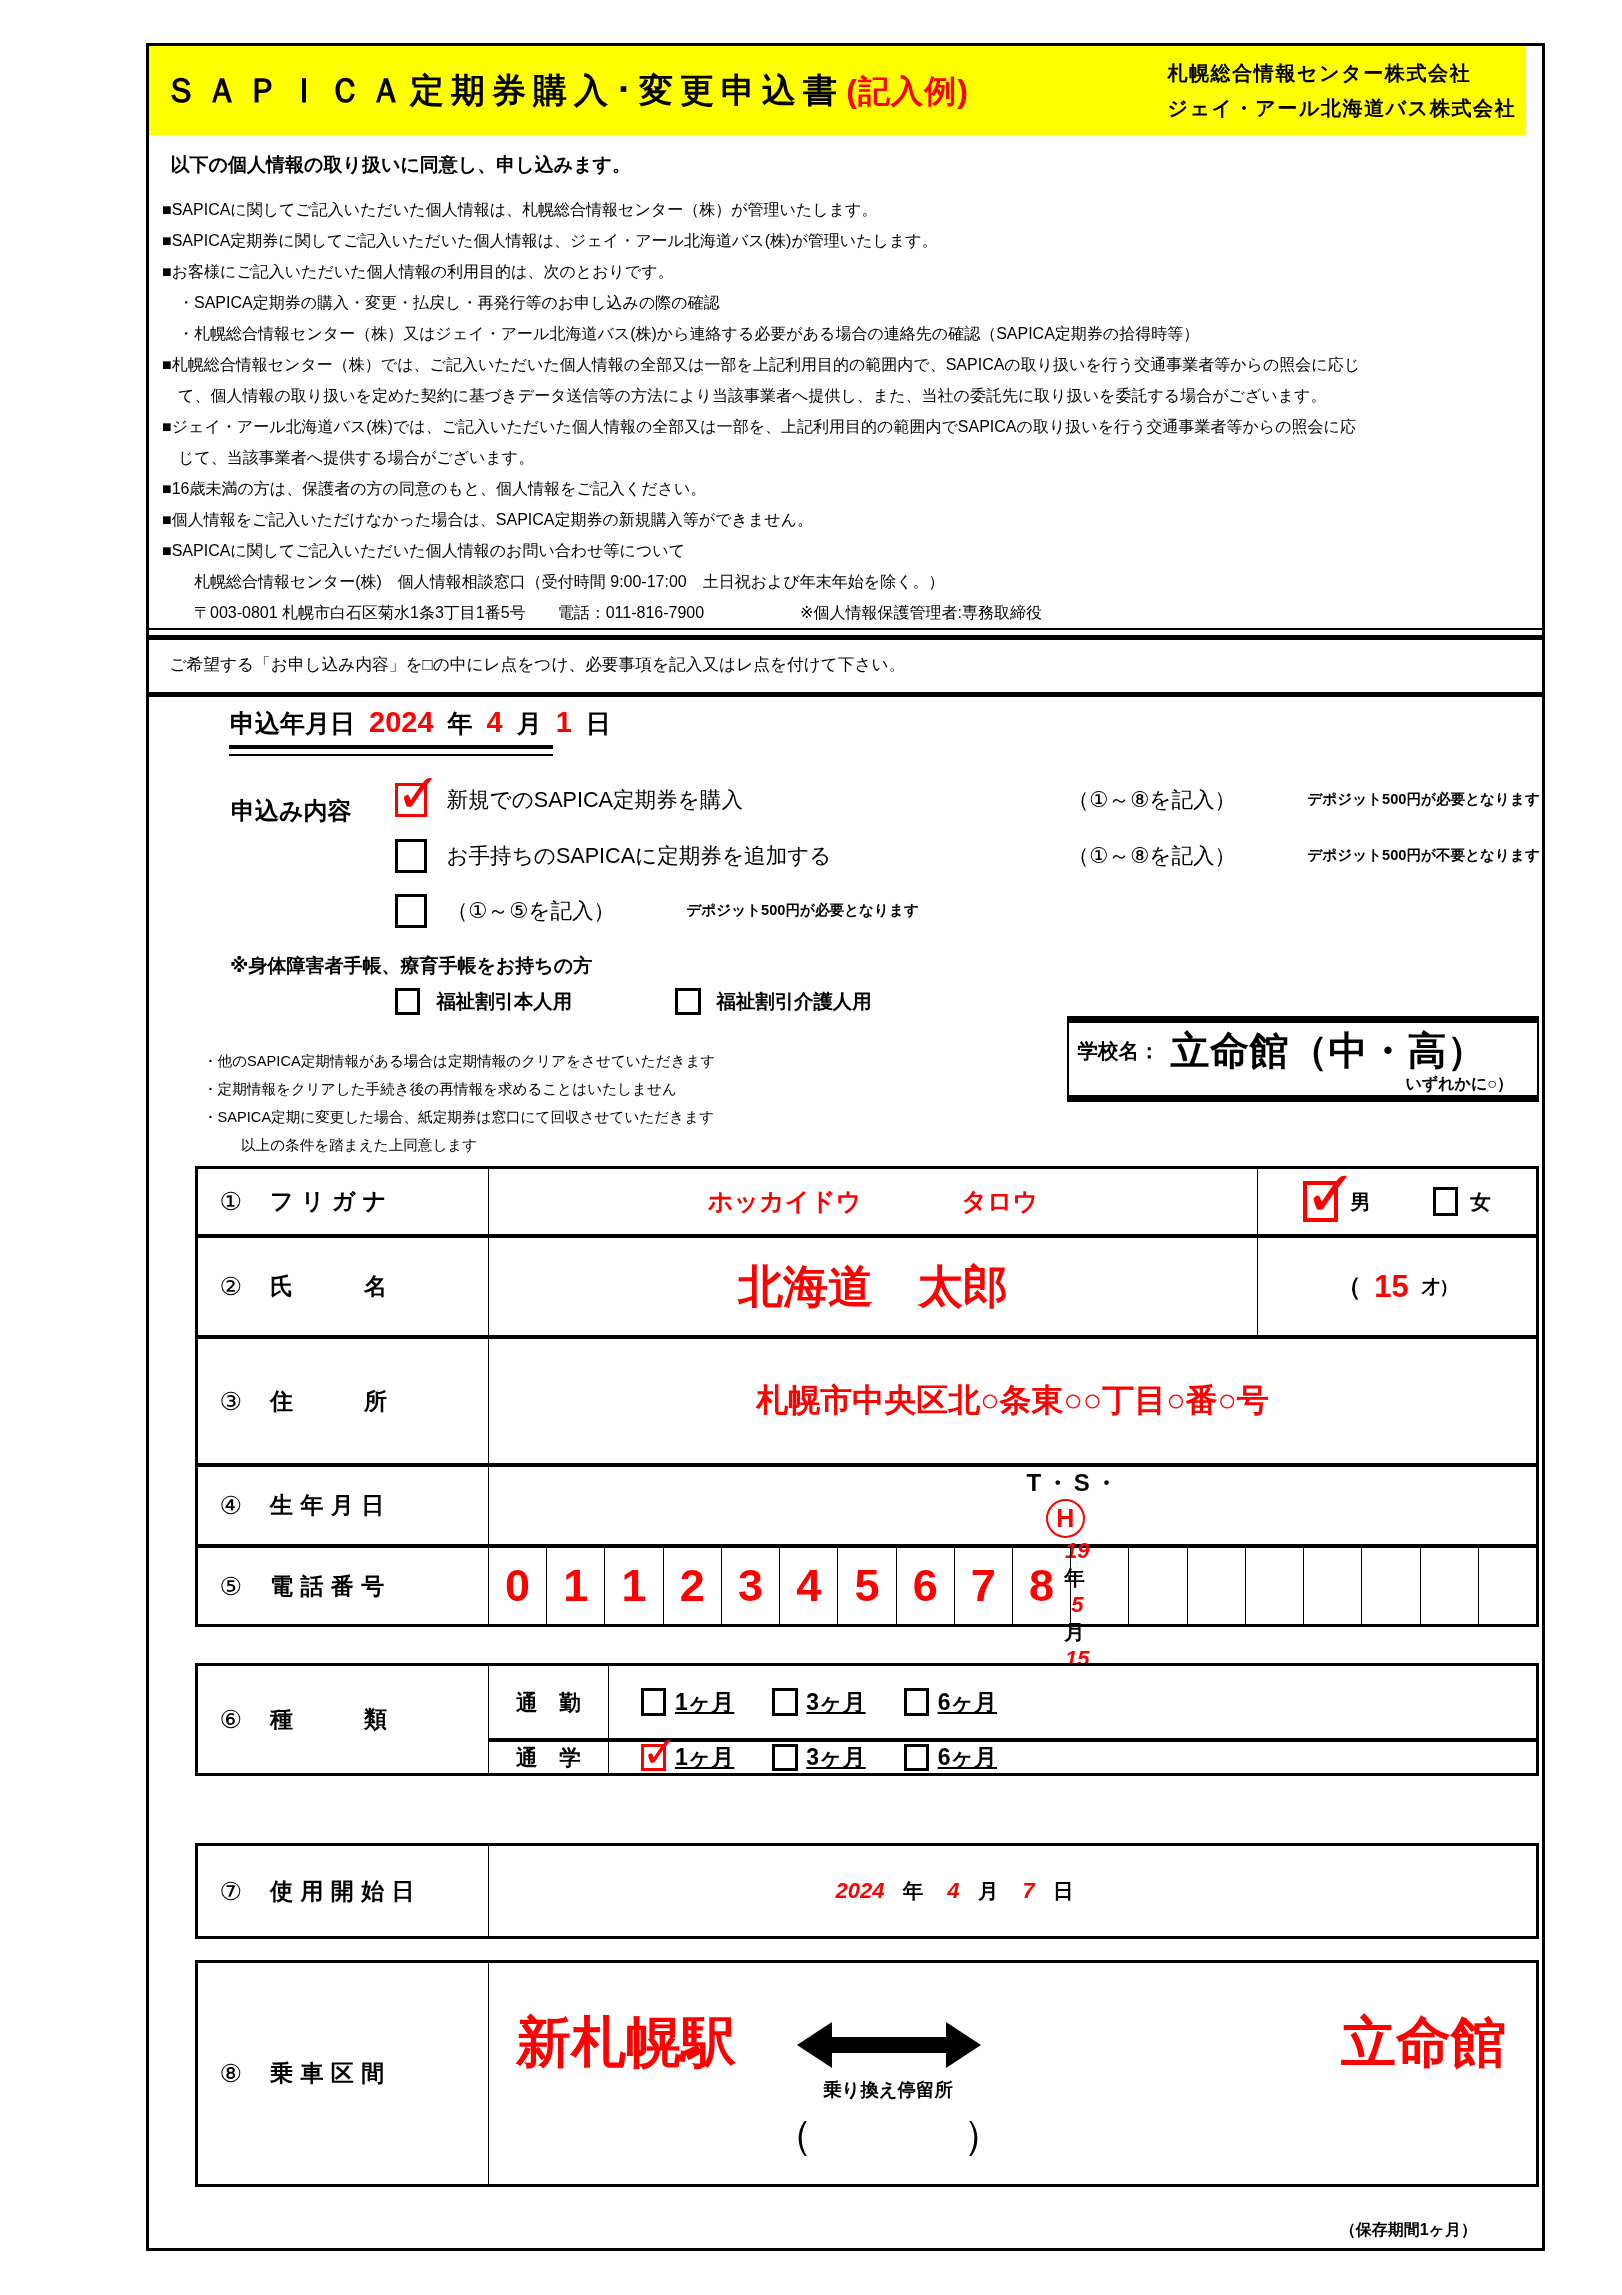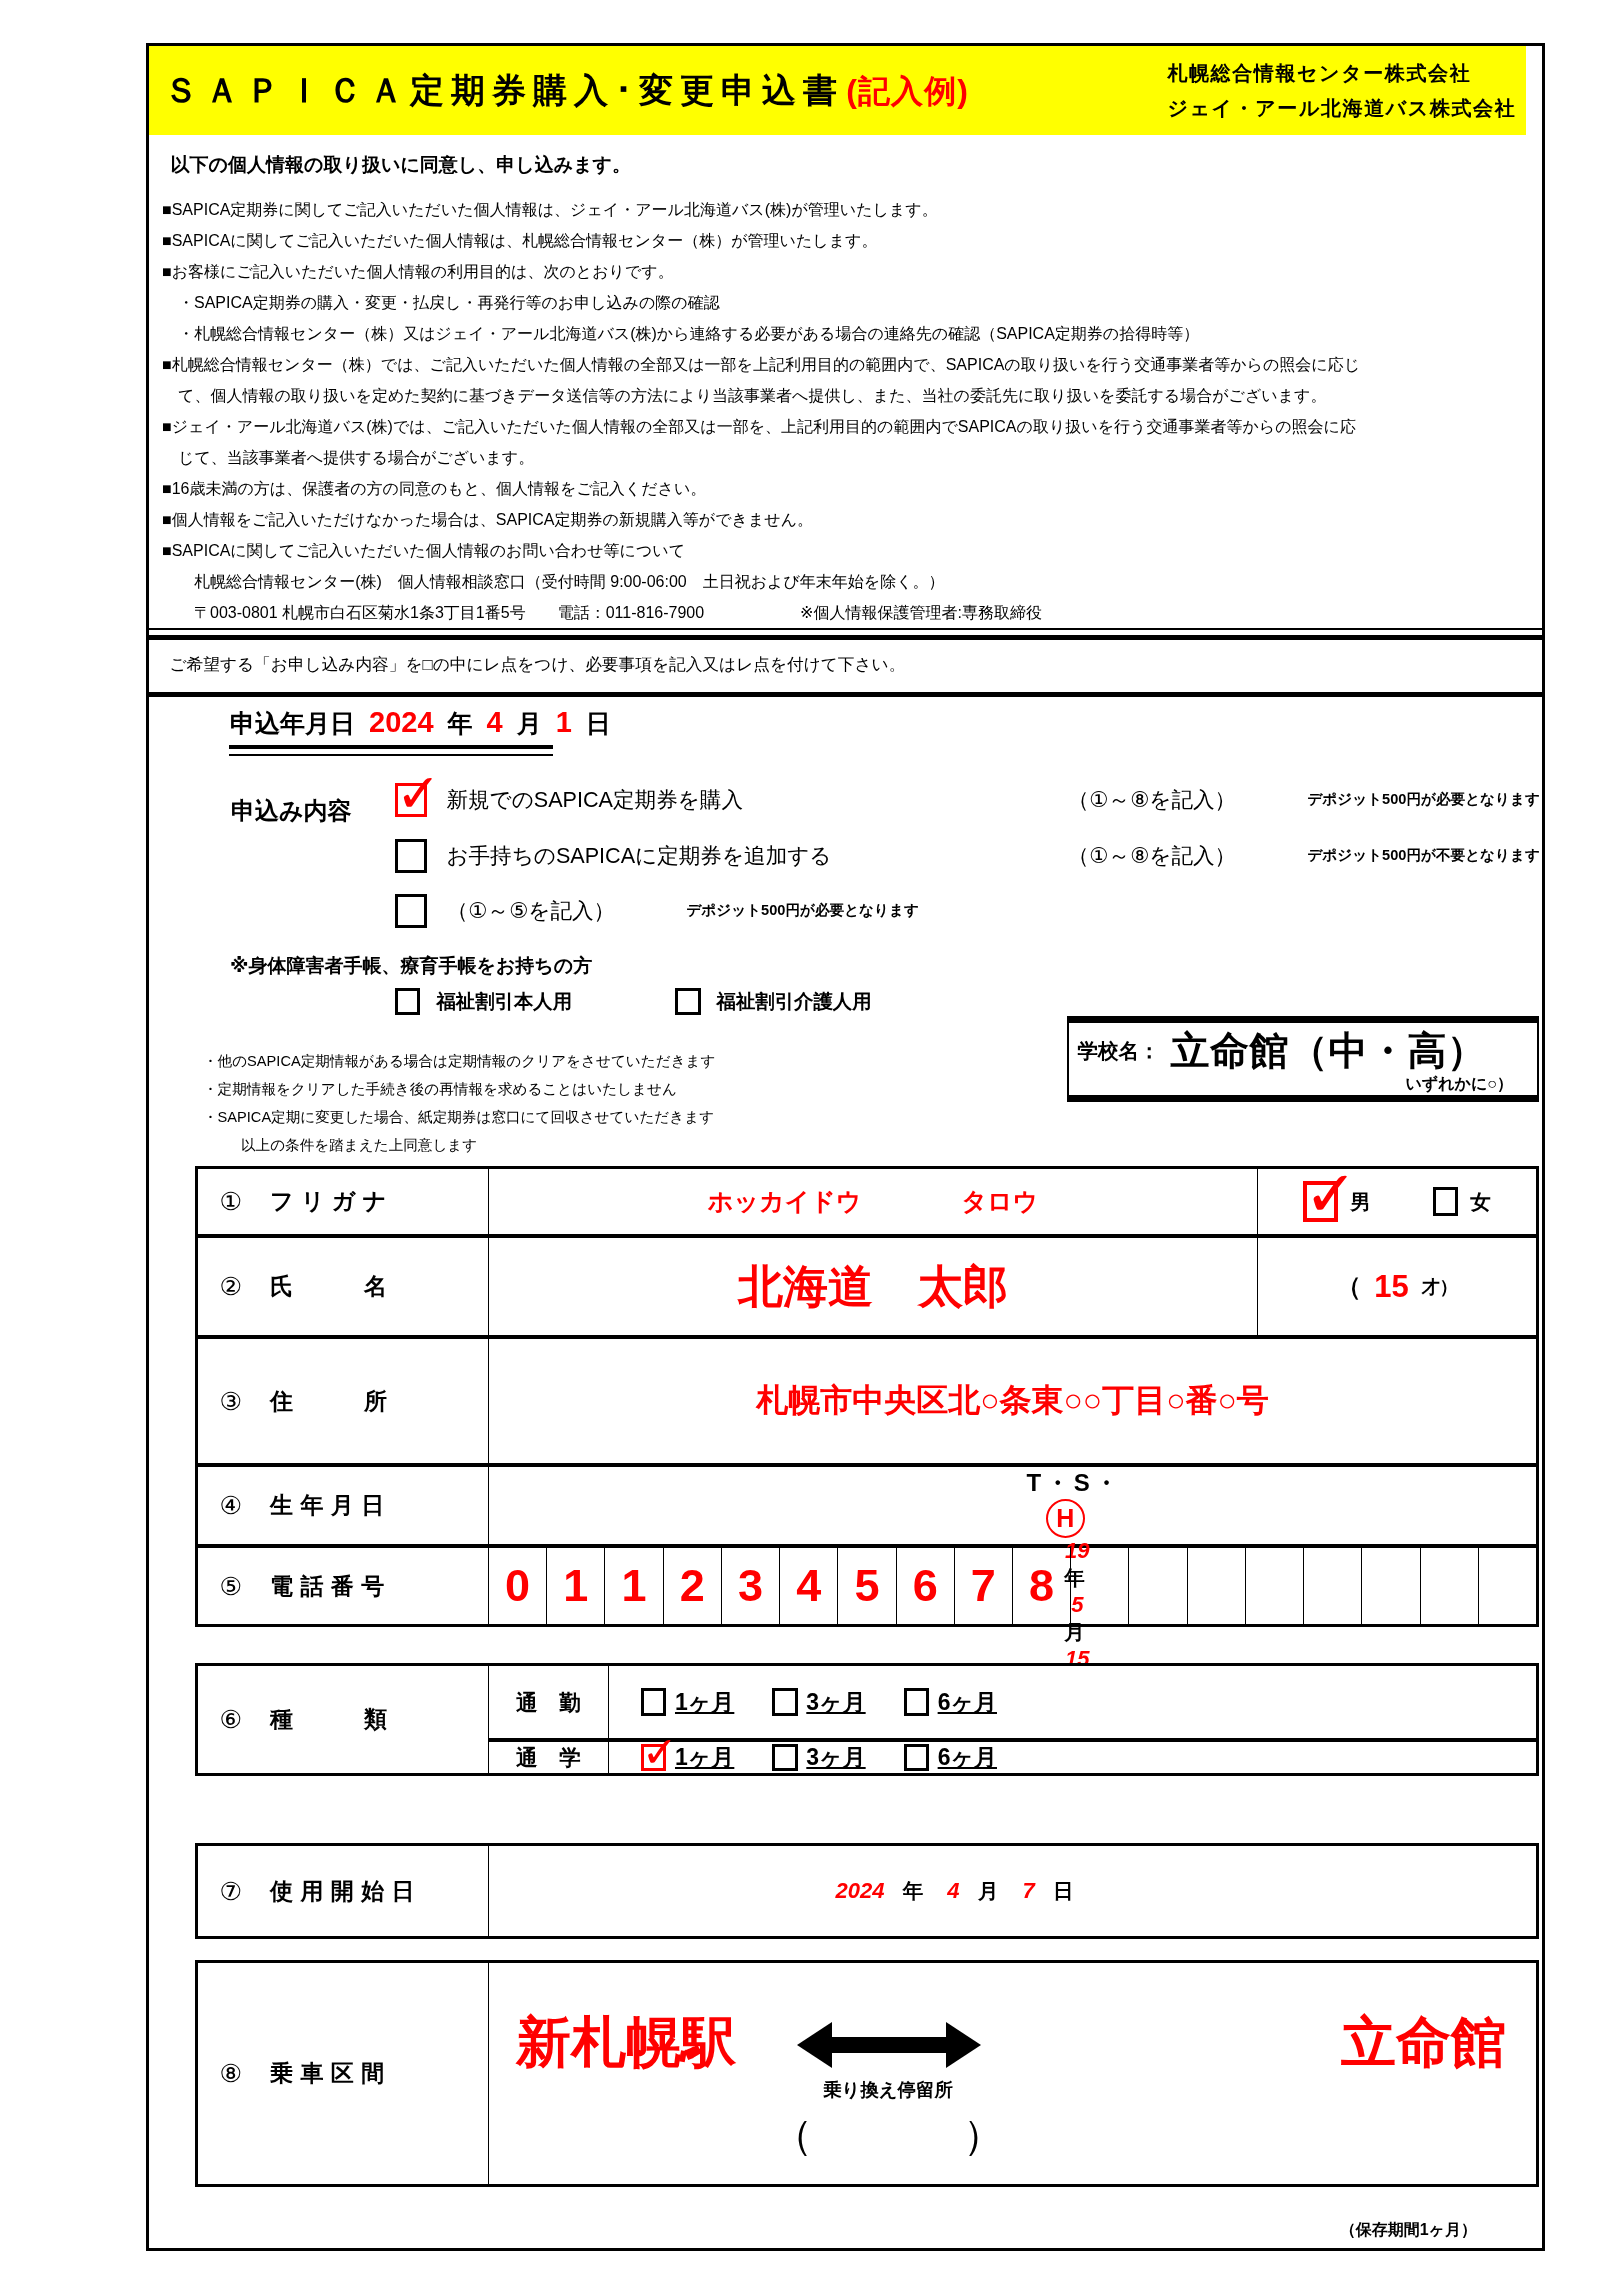--- a/index.html
+++ b/index.html
@@ -161,33 +161,33 @@
         <span>ＳＡＰＩＣＡ定期券購入･変更申込書</span><span class="title-example">(記入例)</span>
       </div>
       <div class="companies">
         <div>札幌総合情報センター株式会社</div>
         <div>ジェイ・アール北海道バス株式会社</div>
       </div>
     </div>
 
     <div class="abs agreement-heading">以下の個人情報の取り扱いに同意し、申し込みます。</div>
     <div class="abs agreement-lines">
+        <div class="ag-line">■SAPICAに関してご記入いただいた個人情報は、札幌総合情報センター（株）が管理いたします。</div>
         <div class="ag-line">■SAPICA定期券に関してご記入いただいた個人情報は、ジェイ・アール北海道バス(株)が管理いたします。</div>
-        <div class="ag-line">■SAPICAに関してご記入いただいた個人情報は、札幌総合情報センター（株）が管理いたします。</div>
         <div class="ag-line">■お客様にご記入いただいた個人情報の利用目的は、次のとおりです。</div>
         <div class="ag-line">　・SAPICA定期券の購入・変更・払戻し・再発行等のお申し込みの際の確認</div>
         <div class="ag-line">　・札幌総合情報センター（株）又はジェイ・アール北海道バス(株)から連絡する必要がある場合の連絡先の確認（SAPICA定期券の拾得時等）</div>
         <div class="ag-line">■札幌総合情報センター（株）では、ご記入いただいた個人情報の全部又は一部を上記利用目的の範囲内で、SAPICAの取り扱いを行う交通事業者等からの照会に応じ</div>
         <div class="ag-line">　て、個人情報の取り扱いを定めた契約に基づきデータ送信等の方法により当該事業者へ提供し、また、当社の委託先に取り扱いを委託する場合がございます。</div>
         <div class="ag-line">■ジェイ・アール北海道バス(株)では、ご記入いただいた個人情報の全部又は一部を、上記利用目的の範囲内でSAPICAの取り扱いを行う交通事業者等からの照会に応</div>
         <div class="ag-line">　じて、当該事業者へ提供する場合がございます。</div>
         <div class="ag-line">■16歳未満の方は、保護者の方の同意のもと、個人情報をご記入ください。</div>
         <div class="ag-line">■個人情報をご記入いただけなかった場合は、SAPICA定期券の新規購入等ができません。</div>
         <div class="ag-line">■SAPICAに関してご記入いただいた個人情報のお問い合わせ等について</div>
-        <div class="ag-line">　　札幌総合情報センター(株)　個人情報相談窓口（受付時間 9:00-06:00　土日祝および年末年始を除く。）</div>
+        <div class="ag-line">　　札幌総合情報センター(株)　個人情報相談窓口（受付時間 9:00-17:00　土日祝および年末年始を除く。）</div>
         <div class="ag-line">　　〒003-0801 札幌市白石区菊水1条3丁目1番5号　　電話：011-816-7900　　　　　　※個人情報保護管理者:専務取締役</div>
       </div>
 
     <div class="abs rule rule-1"></div>
     <div class="abs rule rule-2"></div>
     <div class="abs instruction">ご希望する「お申し込み内容」を□の中にレ点をつけ、必要事項を記入又はレ点を付けて下さい。</div>
     <div class="abs rule rule-3"></div>
 
     <div class="abs app-date">
       <span>申込年月日</span>

